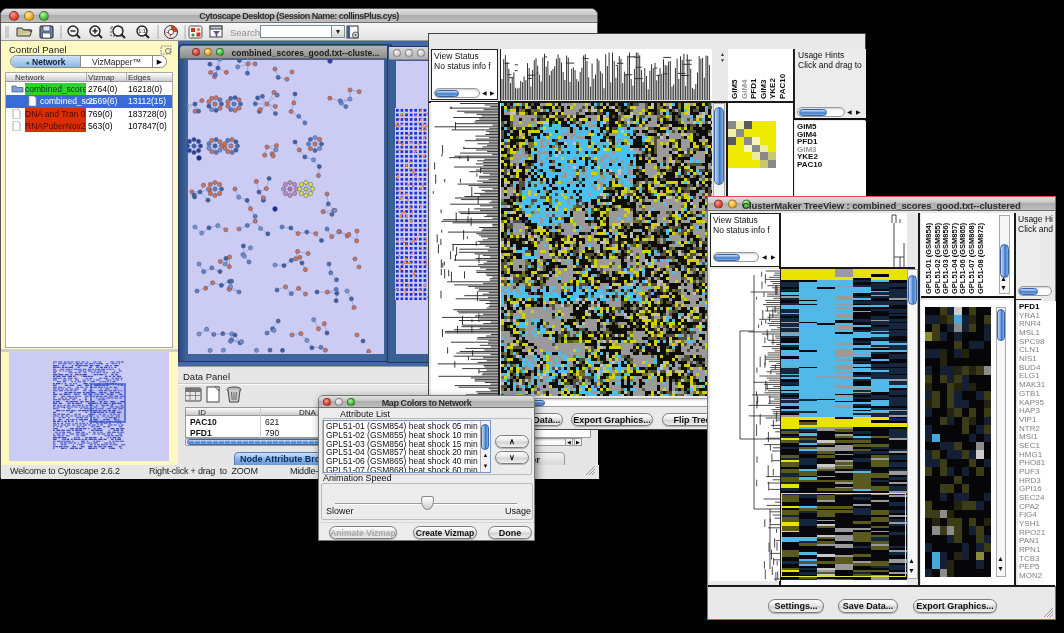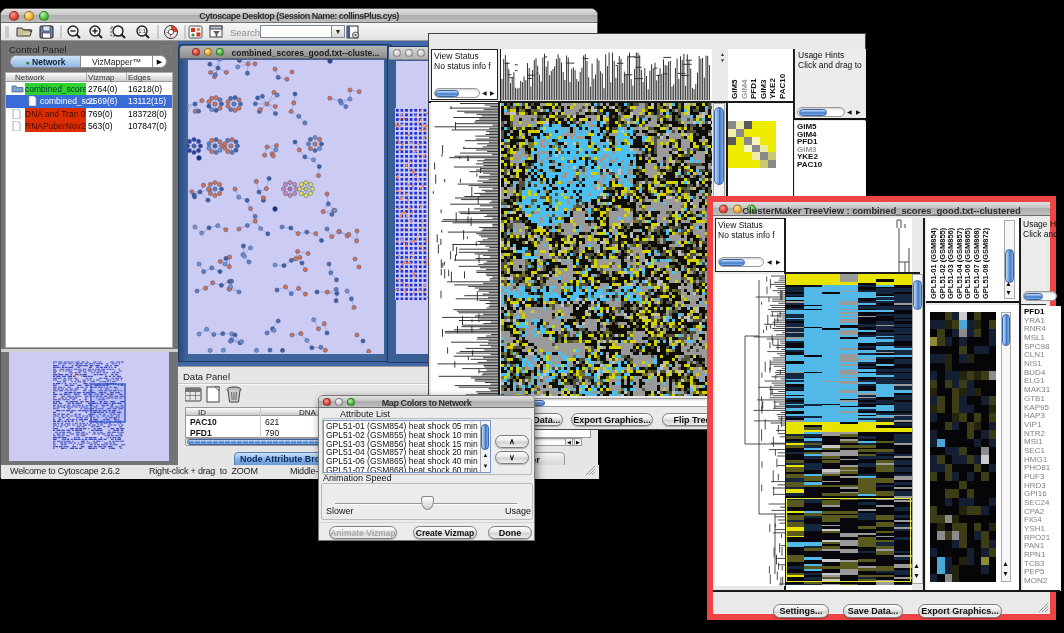--- a/index.html
+++ b/index.html
@@ -93,21 +93,21 @@
           <rect width="3" height="12" fill="#3a5fae"></rect>
           <circle cx="8.5" cy="9" r="3" fill="#d8d8d8" stroke="#333" stroke-width=".8"></circle>
           <circle cx="8.5" cy="9" r="1" fill="#555"></circle>
         </g>
     </svg>
     <div class="abs" style="left:229px;top:4px;font-size:9.5px;color:#8e8e8e">Search:</div>
     <div class="abs" style="left:259px;top:2px;width:72px;height:13px;border:1px solid #7a8a9a;background:#fff"></div>
     <div class="abs" style="left:330px;top:2px;width:14px;height:13px;background:linear-gradient(#fdfdfd,#d5d5d5);border:1px solid #7a8a9a;font-size:7px;text-align:center;color:#222;line-height:12px">▼</div>
   </div>
 
-  <div class="abs" style="left:0;top:32px;width:177px;height:432px;background:#737373">
+  <div class="abs" style="left:0;top:32px;width:177px;height:432px;background:#fef9c3">
     <div class="abs" style="left:8px;top:3px;font-size:9.5px;color:#222">Control Panel</div>
     <svg width="14" height="11" style="position:absolute;left:159px;top:4px">
         <rect x="1" y="1" width="10" height="8" fill="none" stroke="#888" stroke-dasharray="2 1"></rect>
         <circle cx="8" cy="6" r="2.5" fill="none" stroke="#777"></circle>
       </svg>
     <div class="abs" style="left:9px;top:14px;width:157px;height:13px;border:1px solid #8a8a8a;border-radius:7px;background:#fff;overflow:hidden;display:flex">
       <div style="width:70px;background:linear-gradient(#cfe2f8,#8fb6e8);border-right:1px solid #8a8a8a;text-align:center;font-size:8.5px;font-weight:bold;color:#123;line-height:12px"><span style="color:#2a8a2a;font-size:7px">●</span> Network</div>
       <div style="width:71px;text-align:center;font-size:8.5px;color:#222;line-height:12px">VizMapper™</div>
       <div style="flex:1;text-align:center;font-size:7px;line-height:12px;border-left:1px solid #8a8a8a">▶</div>
     </div>
@@ -740,21 +740,21 @@
     <div class="abs" style="left:2px;top:39px">PAC10</div>
   </div>
   <div class="blkline" style="left:364px;top:15px;width:1px;height:348px"></div>
   <div class="hscr" style="left:72px;top:364px;width:210px;height:9px"></div>
   <div class="thumbH" style="left:74px;top:365.5px;width:42px;height:6px"></div>
   <div class="pill" style="left:78px;top:379px;width:56px;height:13px;font-size:9px;line-height:12px">Save Data...</div>
   <div class="pill" style="left:142px;top:379px;width:82px;height:13px;font-size:9px;line-height:12px">Export Graphics...</div>
   <div class="pill" style="left:233px;top:379px;width:80px;height:13px;font-size:9px;line-height:12px;overflow:hidden;white-space:nowrap">Flip Tree Nod</div>
 </div>
 
-<div class="win" style="left:707px;top:196px;width:349px;height:424px;border:6px solid #ef4444">
+<div class="win" style="left:707px;top:196px;width:349px;height:424px;border:1px solid #ef4444">
   <div class="mactitle" style="top:0;height:14px">
     <div class="lights" style="left:6px;gap:5px">
         <div class="lt r"></div>
         <div class="lt y"></div>
         <div class="lt g"></div>
       </div>
     <div class="ttext" style="top:2.5px;font-size:9.5px;letter-spacing:-0.1px">ClusterMaker TreeView : combined_scores_good.txt--clustered</div>
   </div>
   <div class="abs" style="left:2px;top:16px;width:70px;height:54px;background:#fff;border:1px solid #222">
     <div class="abs" style="left:2px;top:1px;font-size:8.5px;color:#111">View Status</div>

